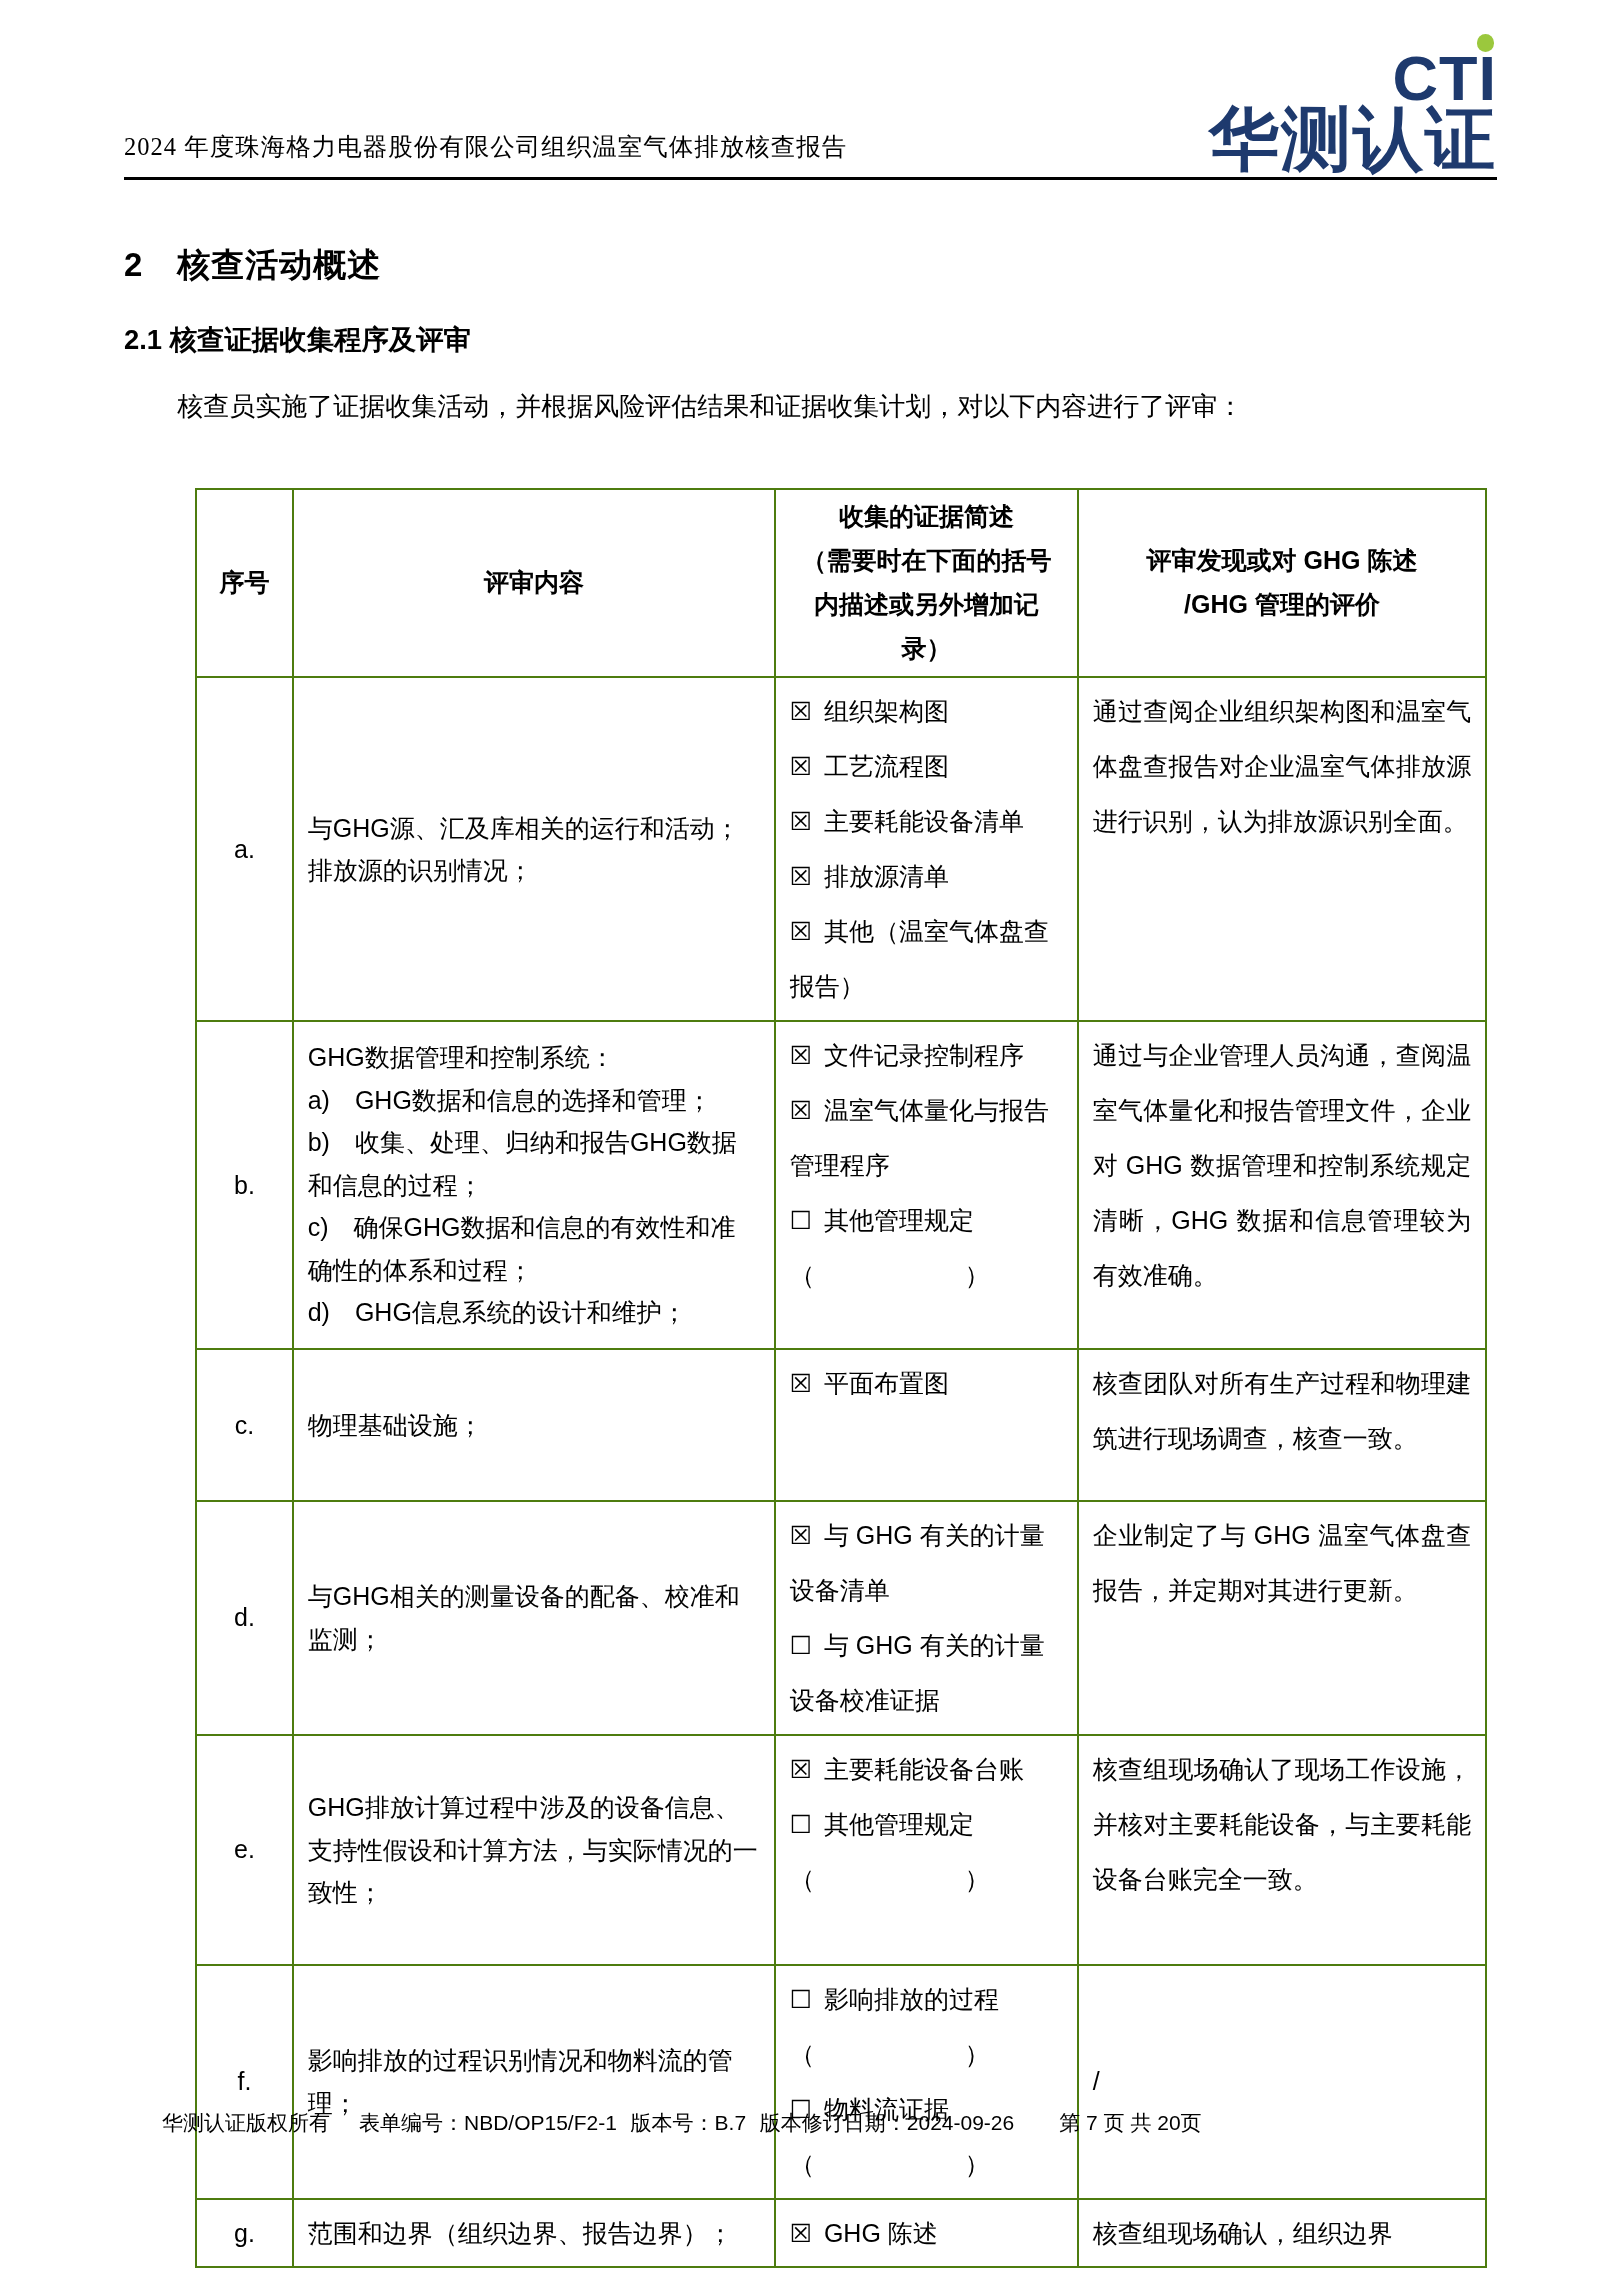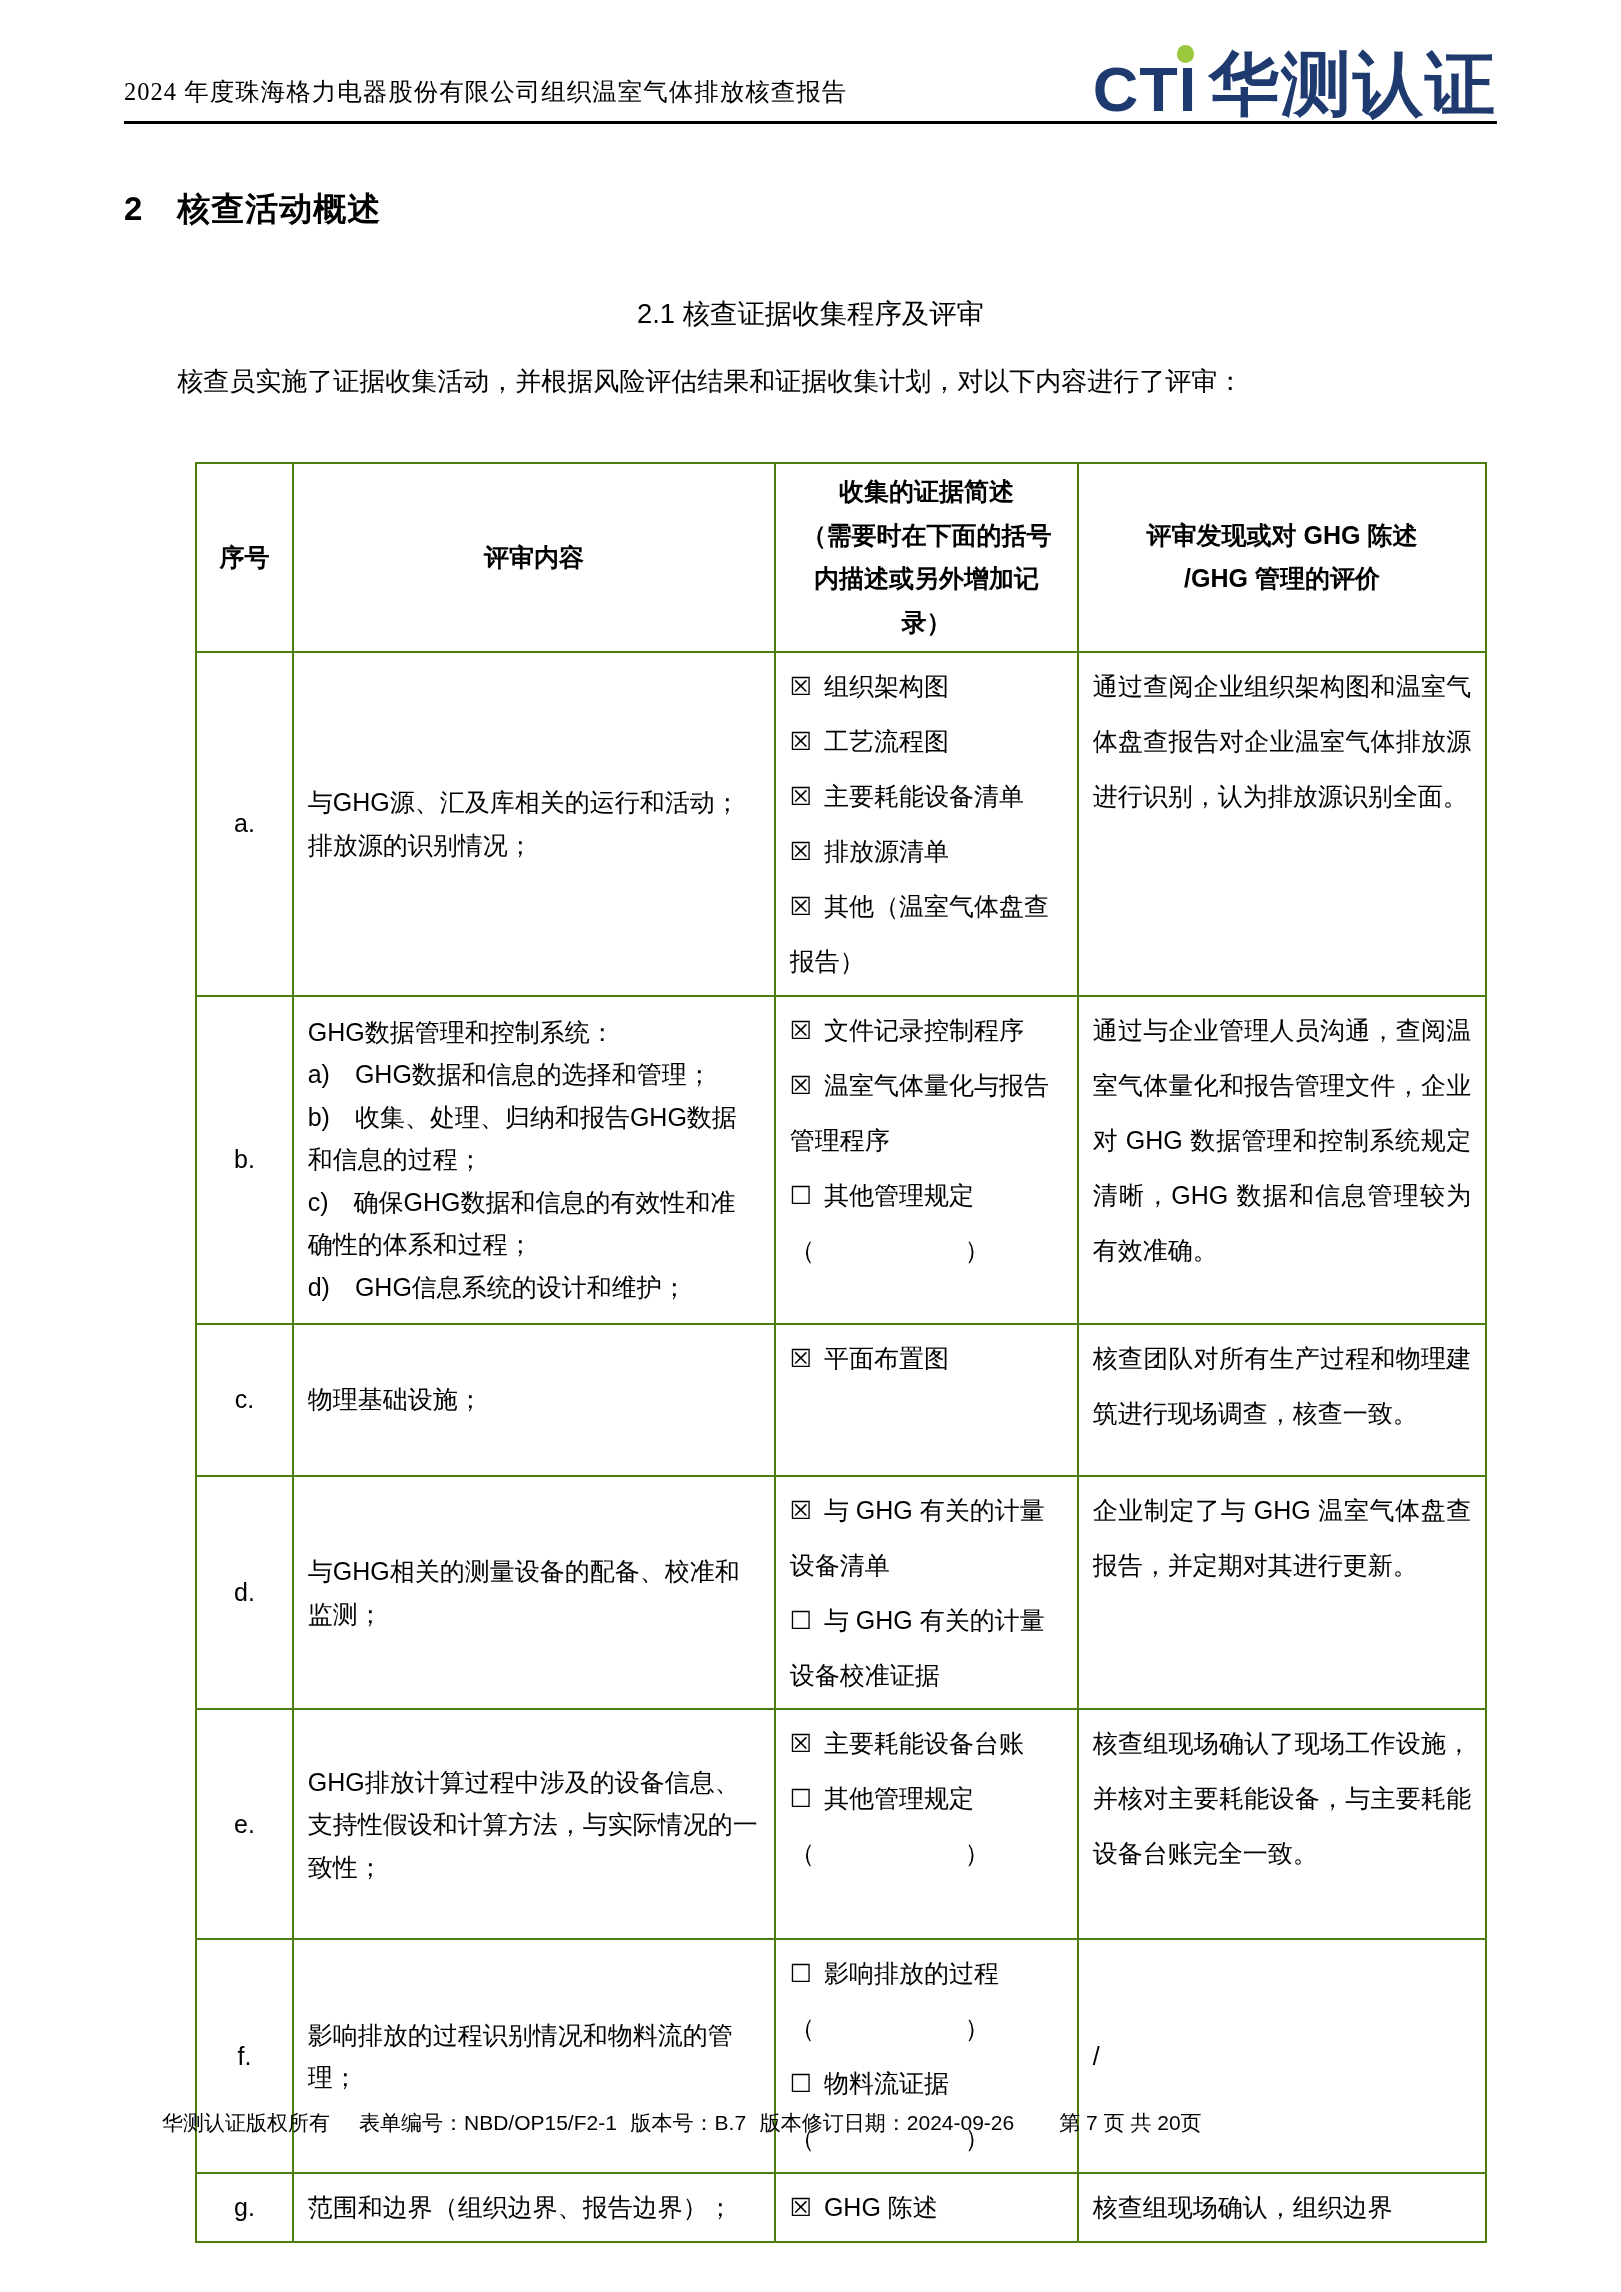--- a/index.html
+++ b/index.html
@@ -4,28 +4,28 @@
 <style>
   html,body{margin:0;padding:0;background:#ffffff;}
   body{width:1621px;height:2293px;color:#000;font-family:"Liberation Sans","DejaVu Sans",sans-serif;}
   .page{position:relative;width:1621px;height:2293px;box-sizing:border-box;padding:0 124px;overflow:hidden;}
 
   
   .doc-header{display:flex;justify-content:space-between;align-items:flex-end;
     padding-top:51px;border-bottom:3.9px solid #000;padding-bottom:3.9px;}
   .doc-title{font-family:"Liberation Serif","DejaVu Serif",serif;font-size:24.5px;line-height:1.3;
     padding-bottom:9.8px;letter-spacing:1px;}
-  .logo{display:flex;align-items:flex-end;line-height:1;white-space:nowrap;}
+  .logo{display:flex;align-items:flex-end;line-height:1;white-space:nowrap;flex-direction:column;}
   .logo-cti{position:relative;font-size:63px;font-weight:bold;letter-spacing:1px;line-height:0.88;}
   .logo-cti::after{content:'';position:absolute;top:-16.7px;right:2.9px;width:17.6px;height:17.6px;border-radius:50%;}
   .logo-cn{font-size:70px;font-weight:bold;margin-left:11.8px;letter-spacing:2px;line-height:0.95;}
 
   
   h1{font-size:33px;font-weight:bold;margin:63px 0 0 0;letter-spacing:1px;}
-  h2{font-size:27.4px;font-weight:normal;margin:64px 0 0 0;text-align:center;}
+  h2{font-size:27.4px;font-weight:bold;margin:34px 0 0 0;}
   .intro{font-family:"Liberation Serif","DejaVu Serif",serif;font-size:26px;line-height:2.12;
     text-indent:2.05em;margin:21.6px 0 0 0;text-align:justify;}
 
   
   table{border-collapse:collapse;table-layout:fixed;margin:53px 0 0 71px;width:1290px;}
   th,td{border:2px solid #4d7c0f;box-sizing:border-box;padding:5.9px 13.7px;font-size:25px;overflow:hidden;}
   thead tr{height:170px;}
   th{font-weight:bold;text-align:center;vertical-align:middle;line-height:1.75;white-space:pre-line;}
   td.no{text-align:center;vertical-align:middle;}
   td.content{vertical-align:middle;line-height:1.7;text-align:left;}

